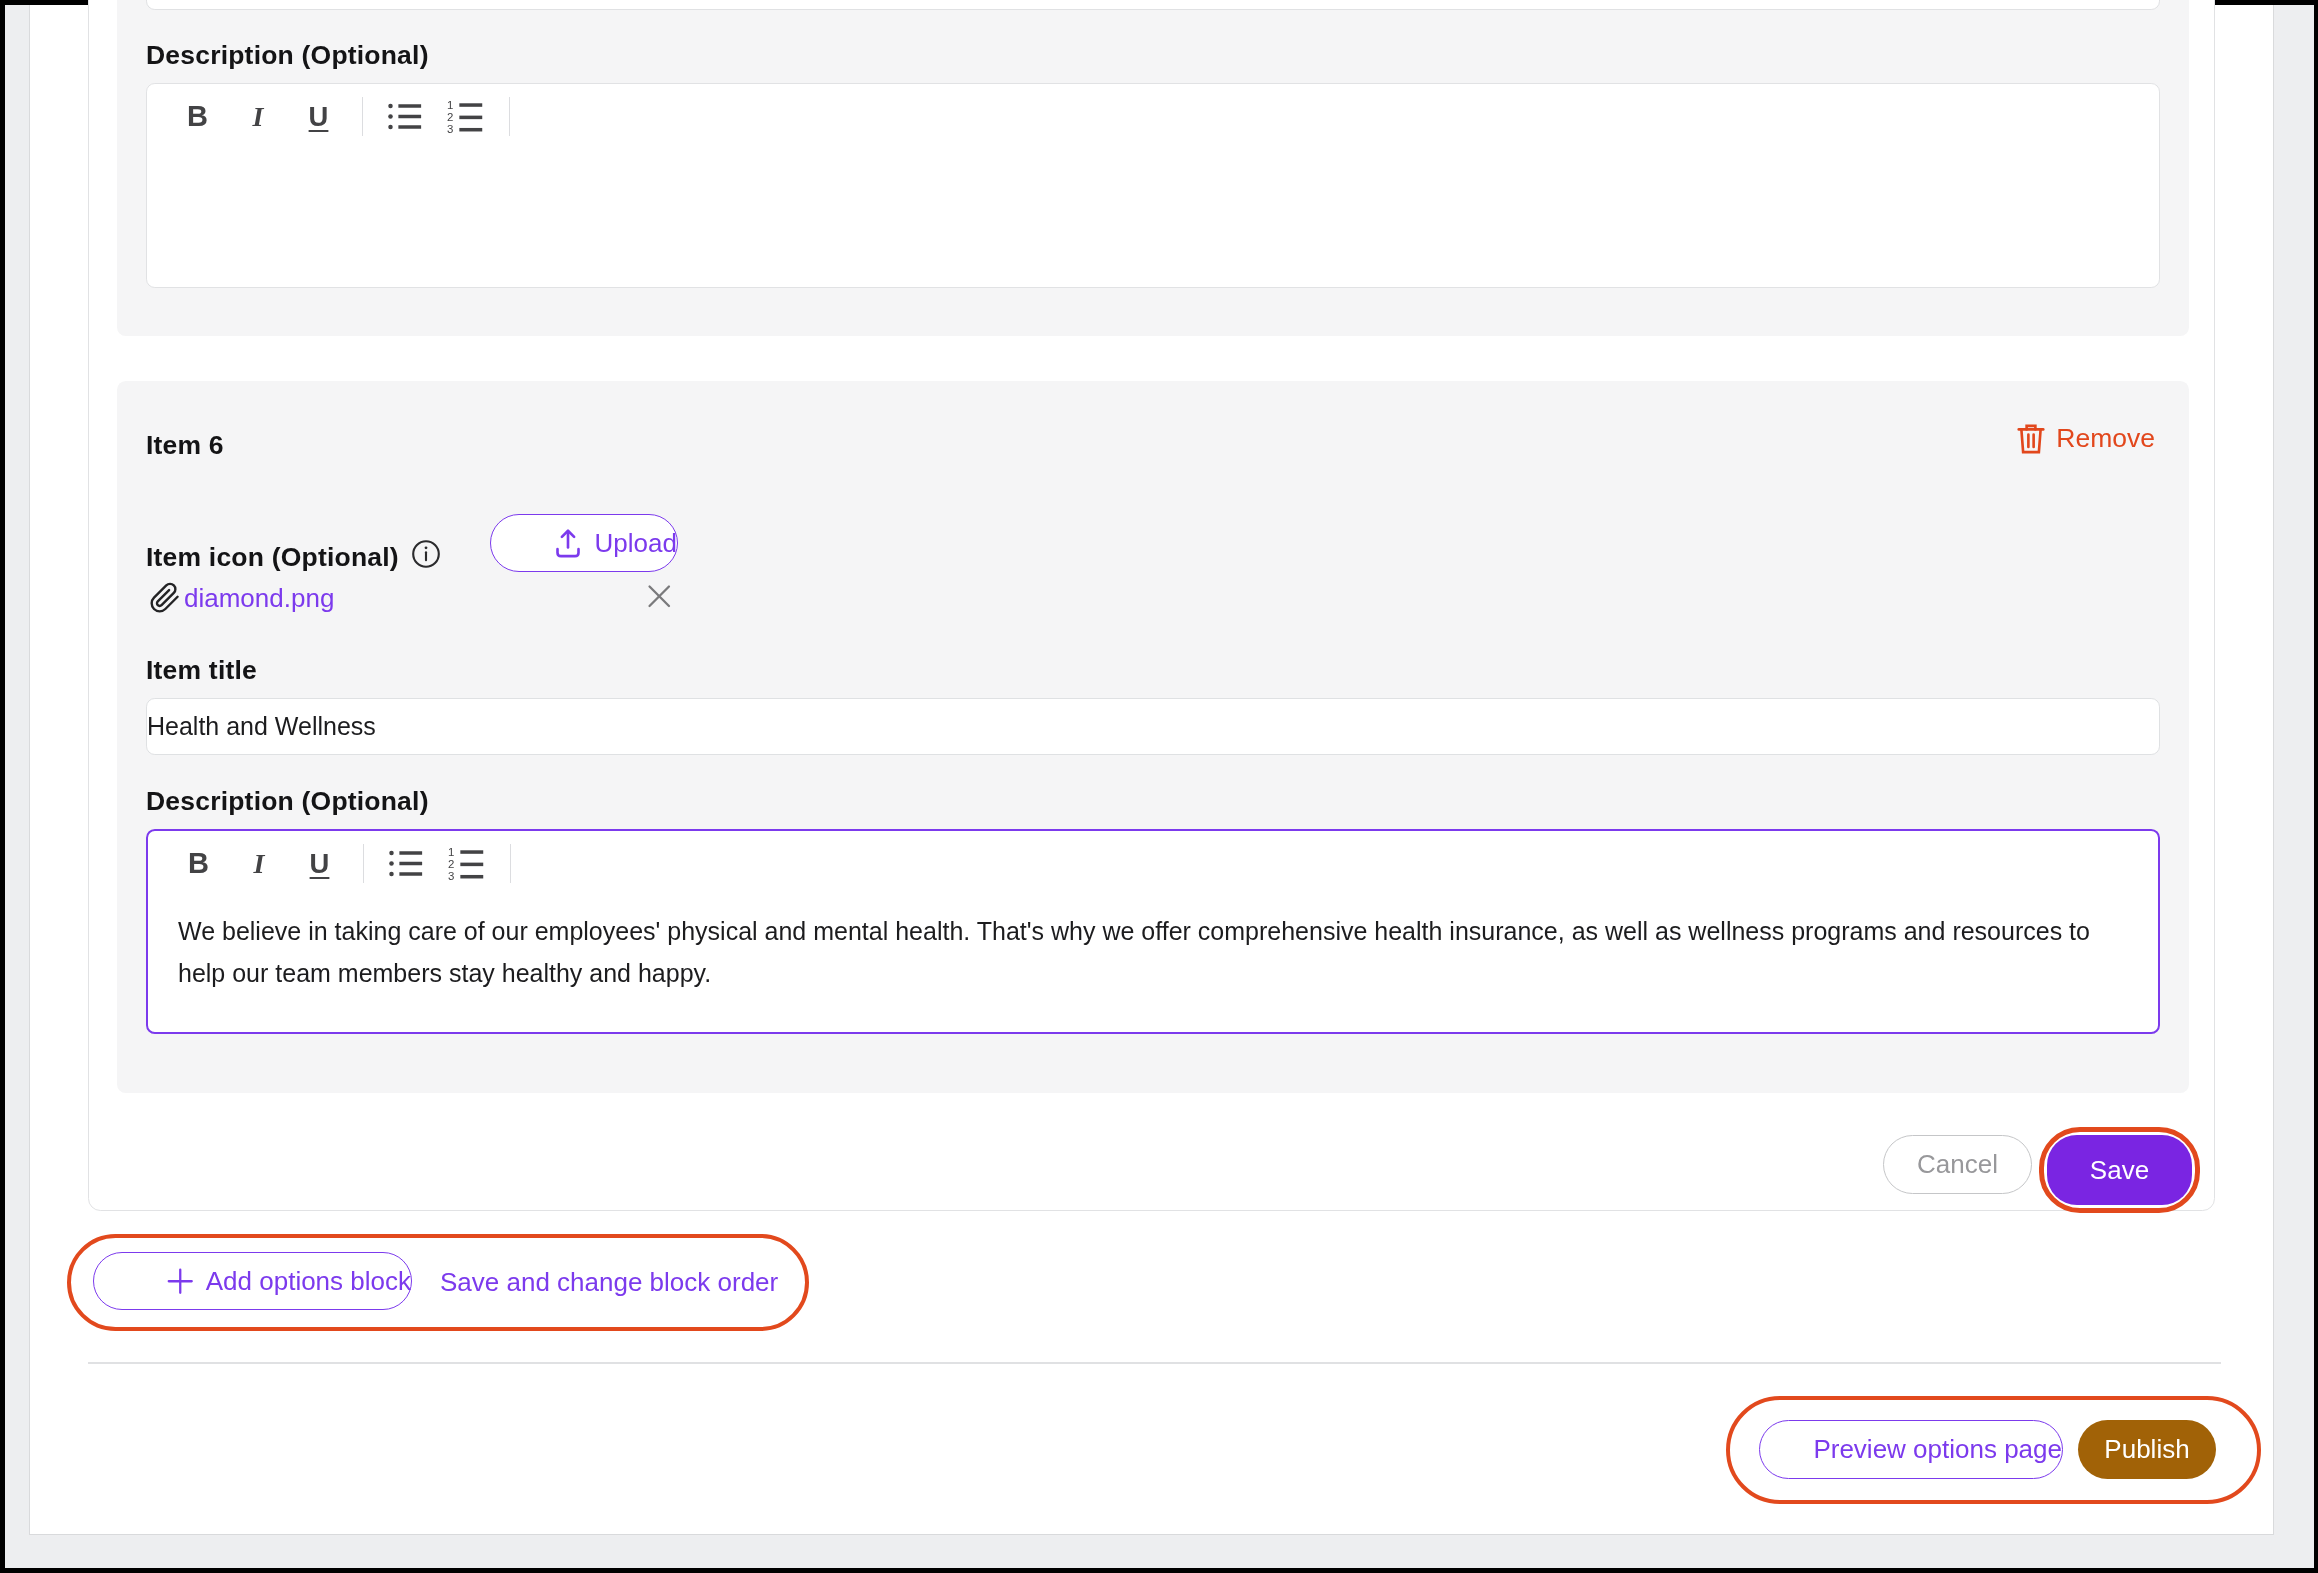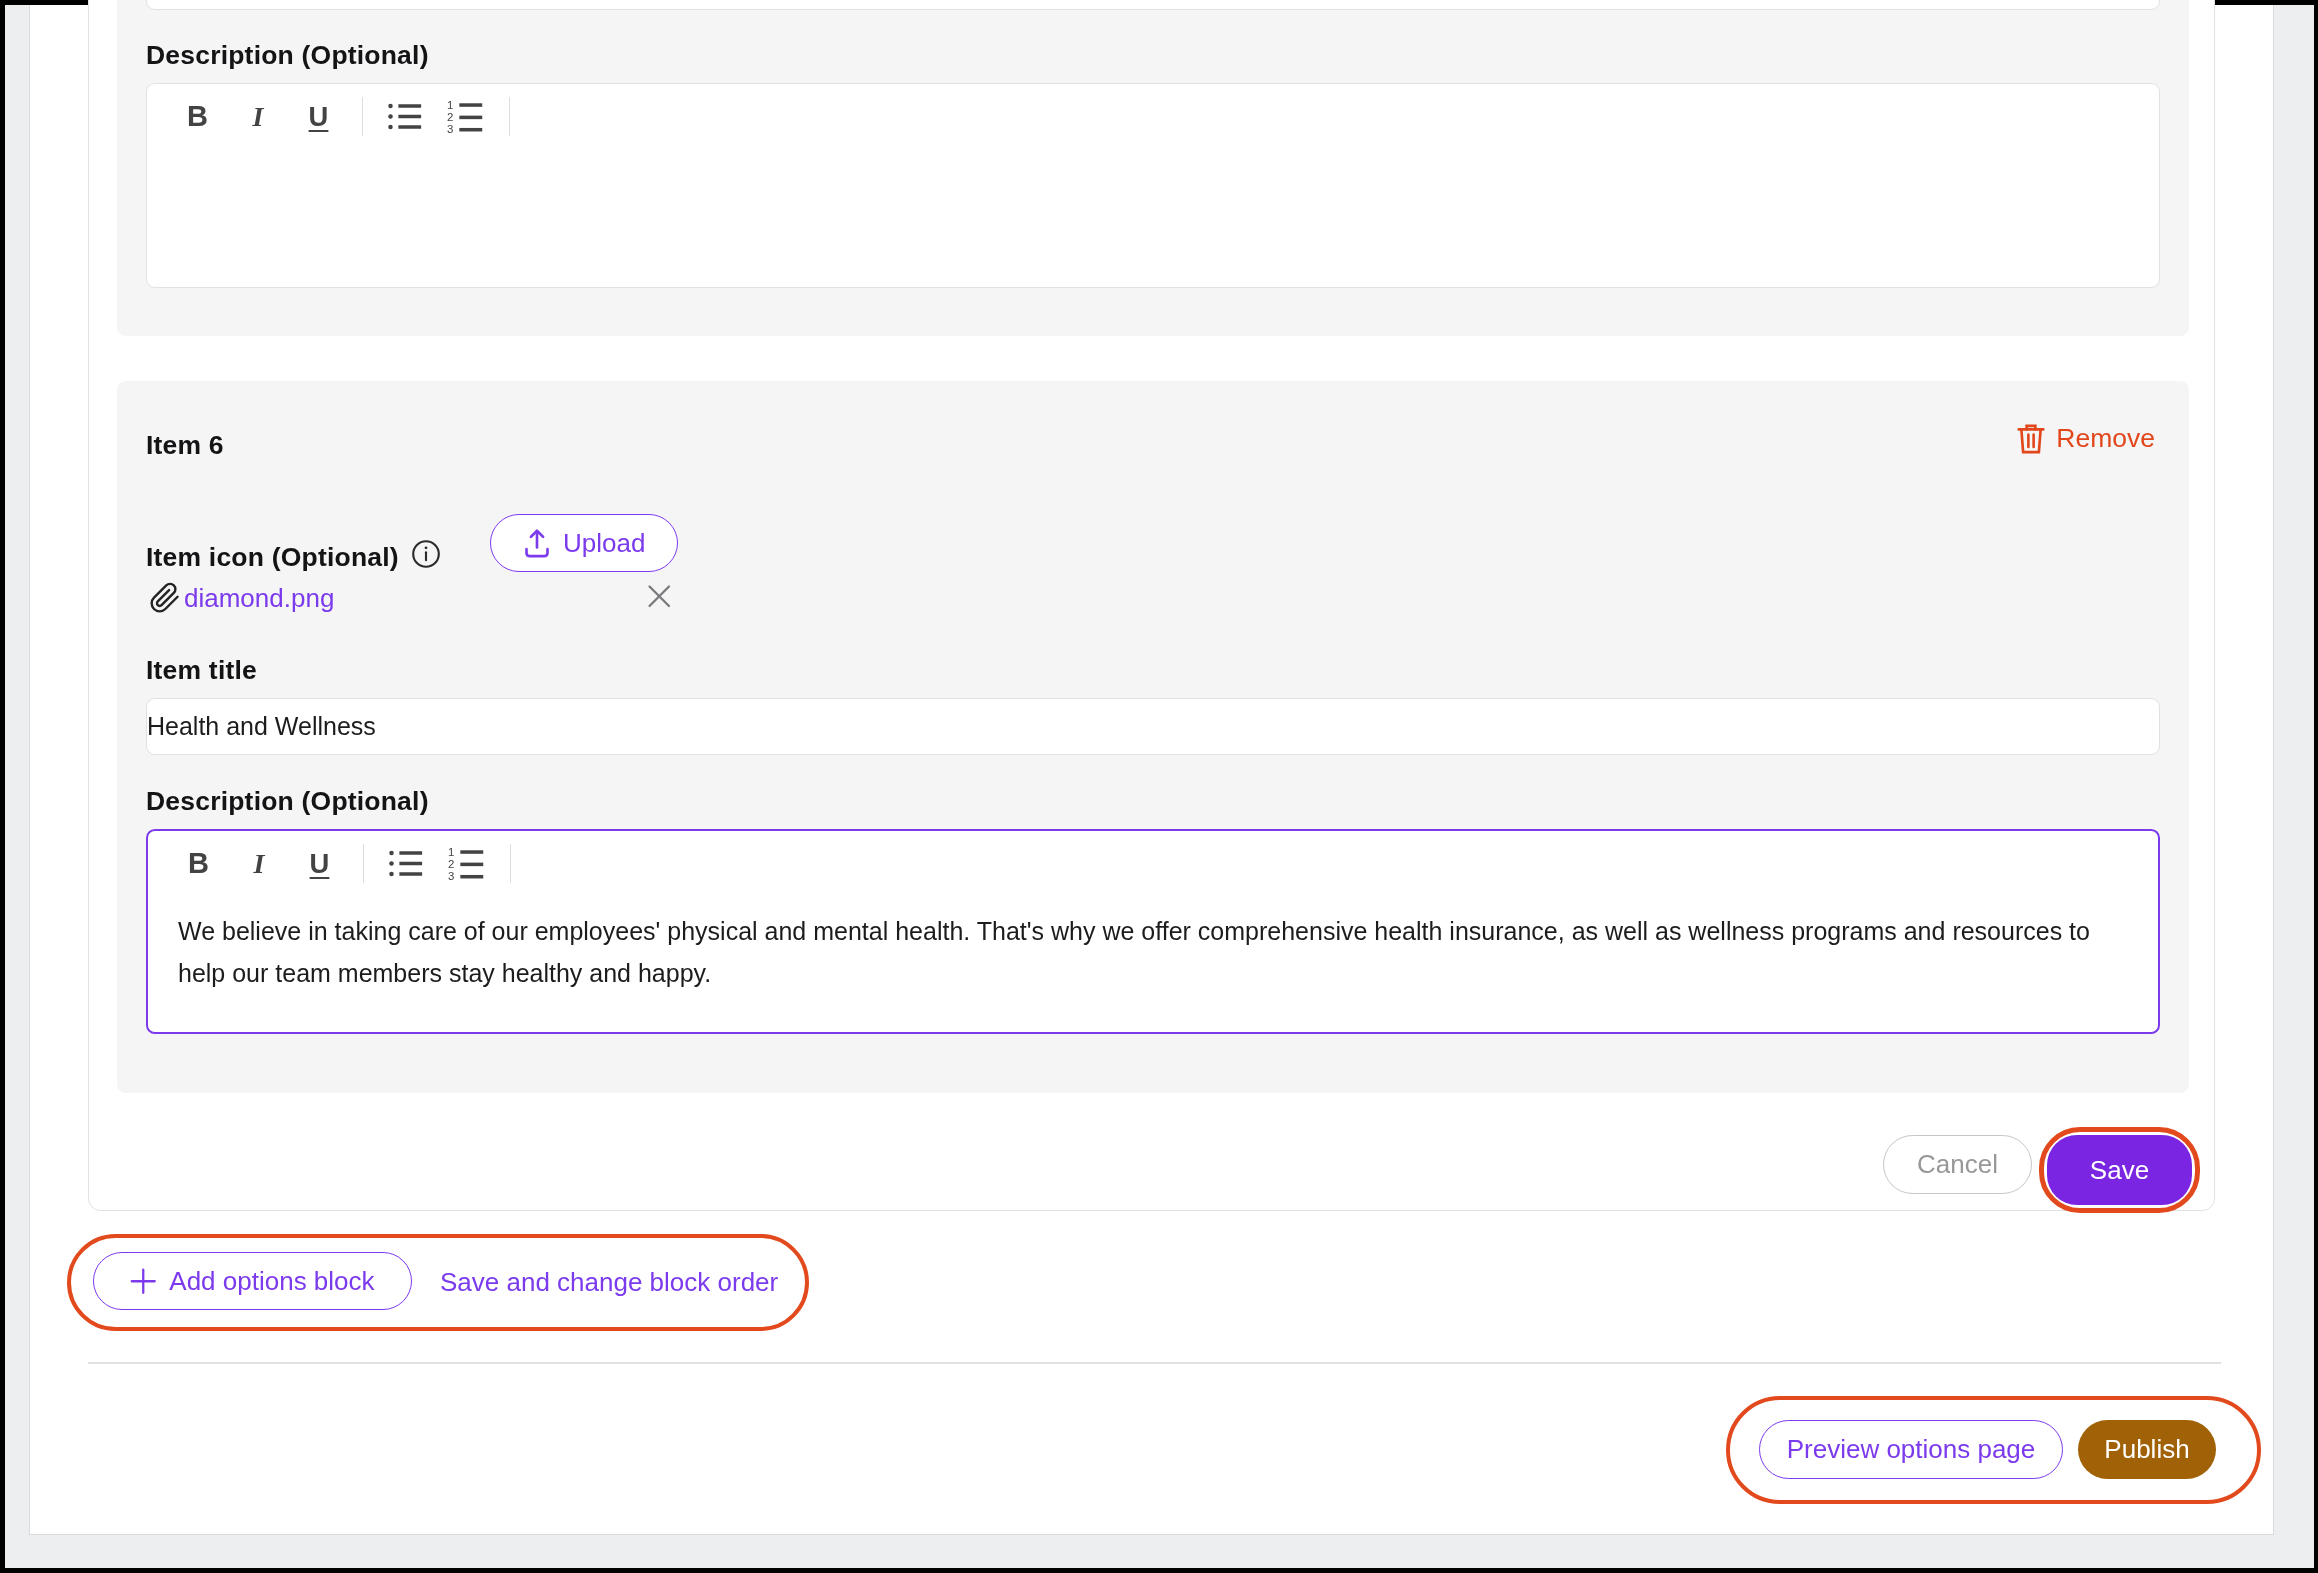--- a/index.html
+++ b/index.html
@@ -33,21 +33,21 @@
   .tb-underline { font-size:27.4px; font-weight:600; text-decoration:underline; text-underline-offset:4.4px; }
   .tsep { width:1.3px; height:39px; background:#dcdde0; margin:0 21px 0 3.5px; }
   .editor-text { padding:14px 41px 0 30px; font-size:25px; line-height:42px; color:#1c1c1e; }
 
   .input { position:absolute; left:29px; width:2014px; height:57px; background:#fff; color:#1c1c1e;
            border:1.3px solid #dfe1e3; border-radius:8.8px; font-size:25px; 
            font-family:"Liberation Sans", sans-serif; outline:none; }
 
   .pill { display:flex; align-items:center; justify-content:center; gap:12.4px;
           border-radius:30px; font-size:26px; cursor:pointer; background:#fff; }
-  .pill-outline { border:1.8px solid #7C3AED; color:#7C3AED; }
+  .pill-outline { border:1.8px solid #7C3AED; color:#7C3AED;justify-content:flex-end; }
 
   .remove-btn { position:absolute; right:34px; top:42px; display:flex; align-items:flex-start; gap:11.5px;
                 color:#E2471C; font-size:26.5px; cursor:pointer; }
 
   .upload-btn { position:absolute; left:373px; top:133px; width:188px; height:58px; }
 
   .file-row { position:absolute; left:32px; top:200px; display:flex; align-items:center; gap:3px; }
   .file-link { color:#7C3AED; font-size:26px; cursor:pointer; }
   .file-x { position:absolute; left:529px; top:202px; width:26.5px; height:26.5px; cursor:pointer; }
 

